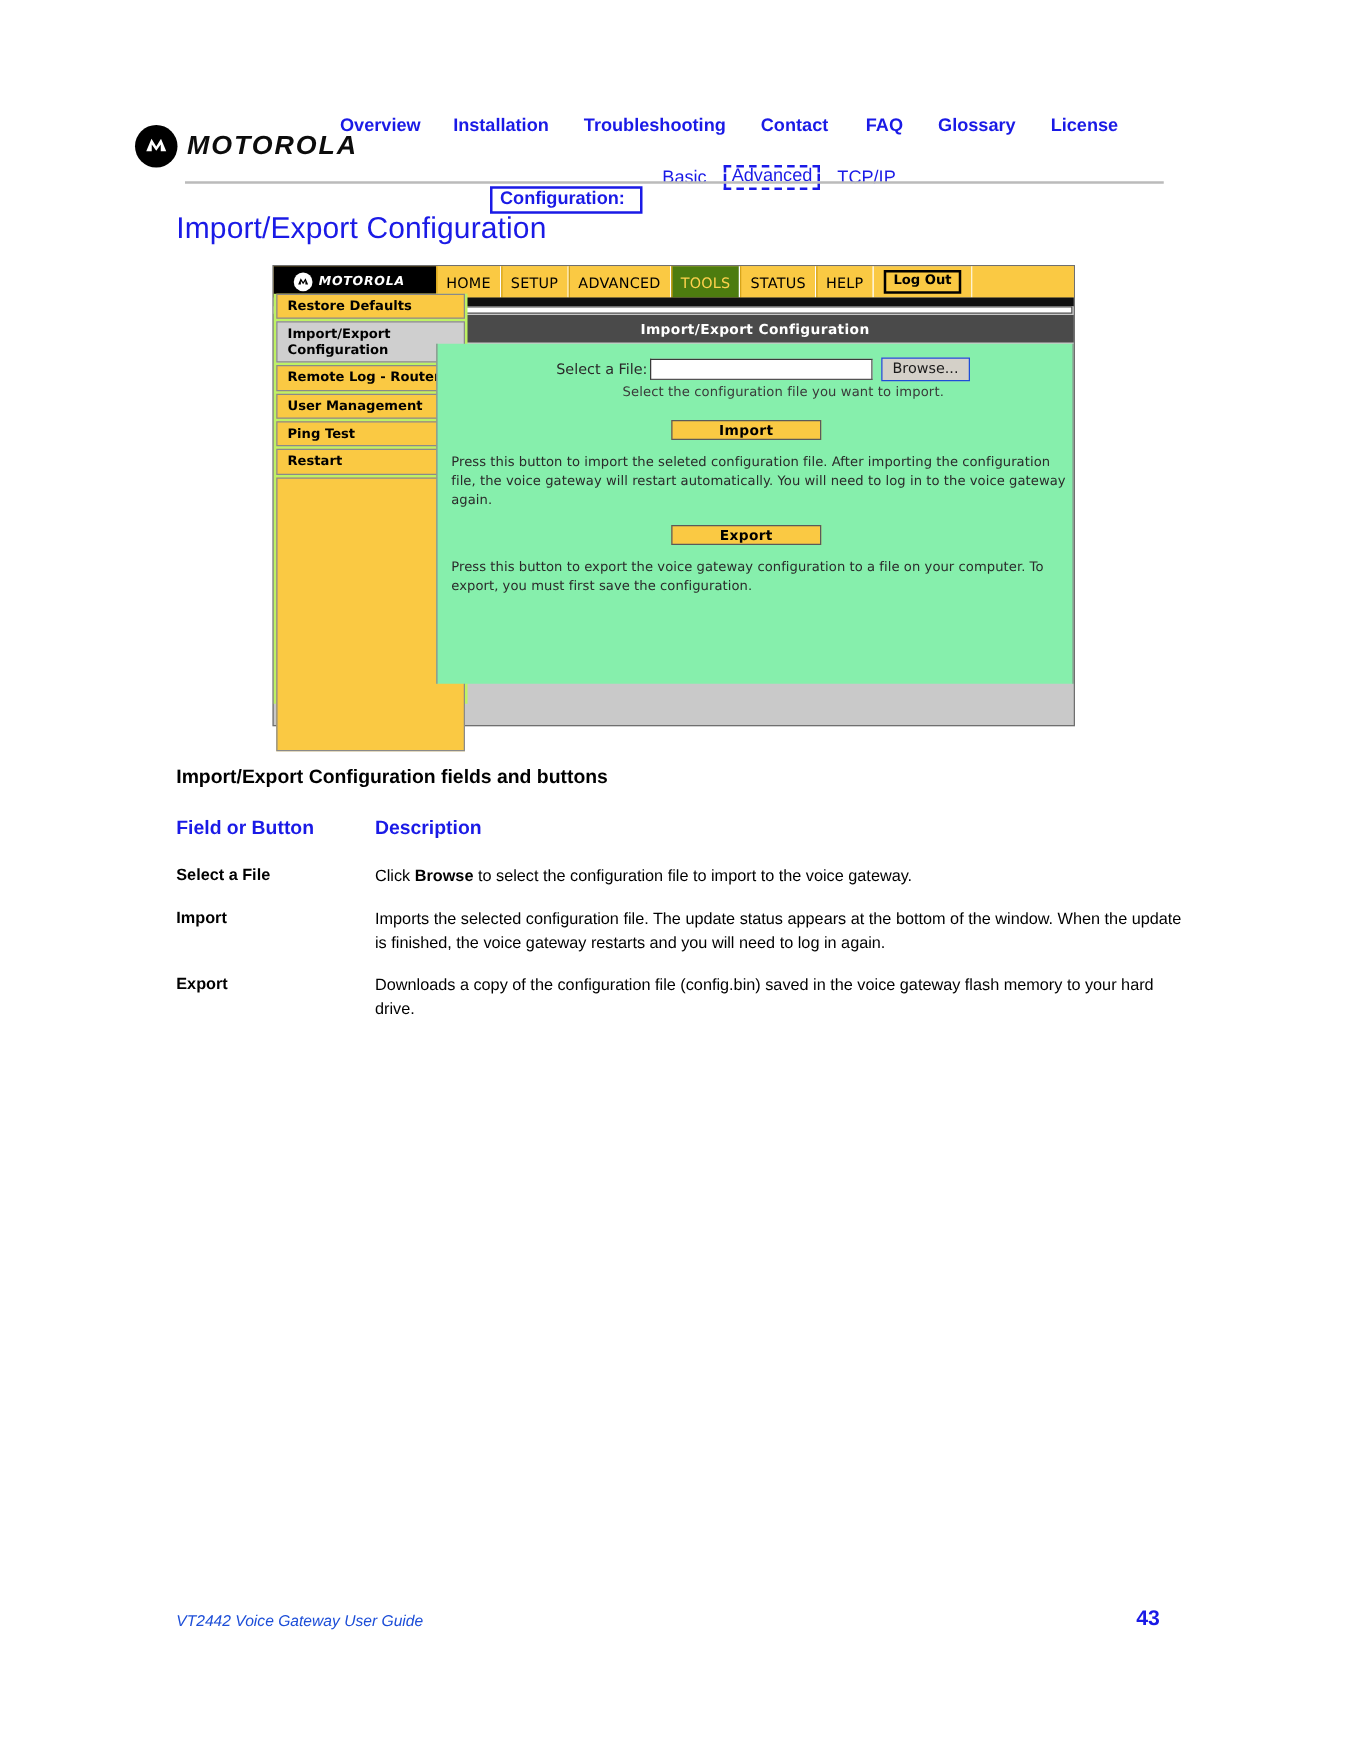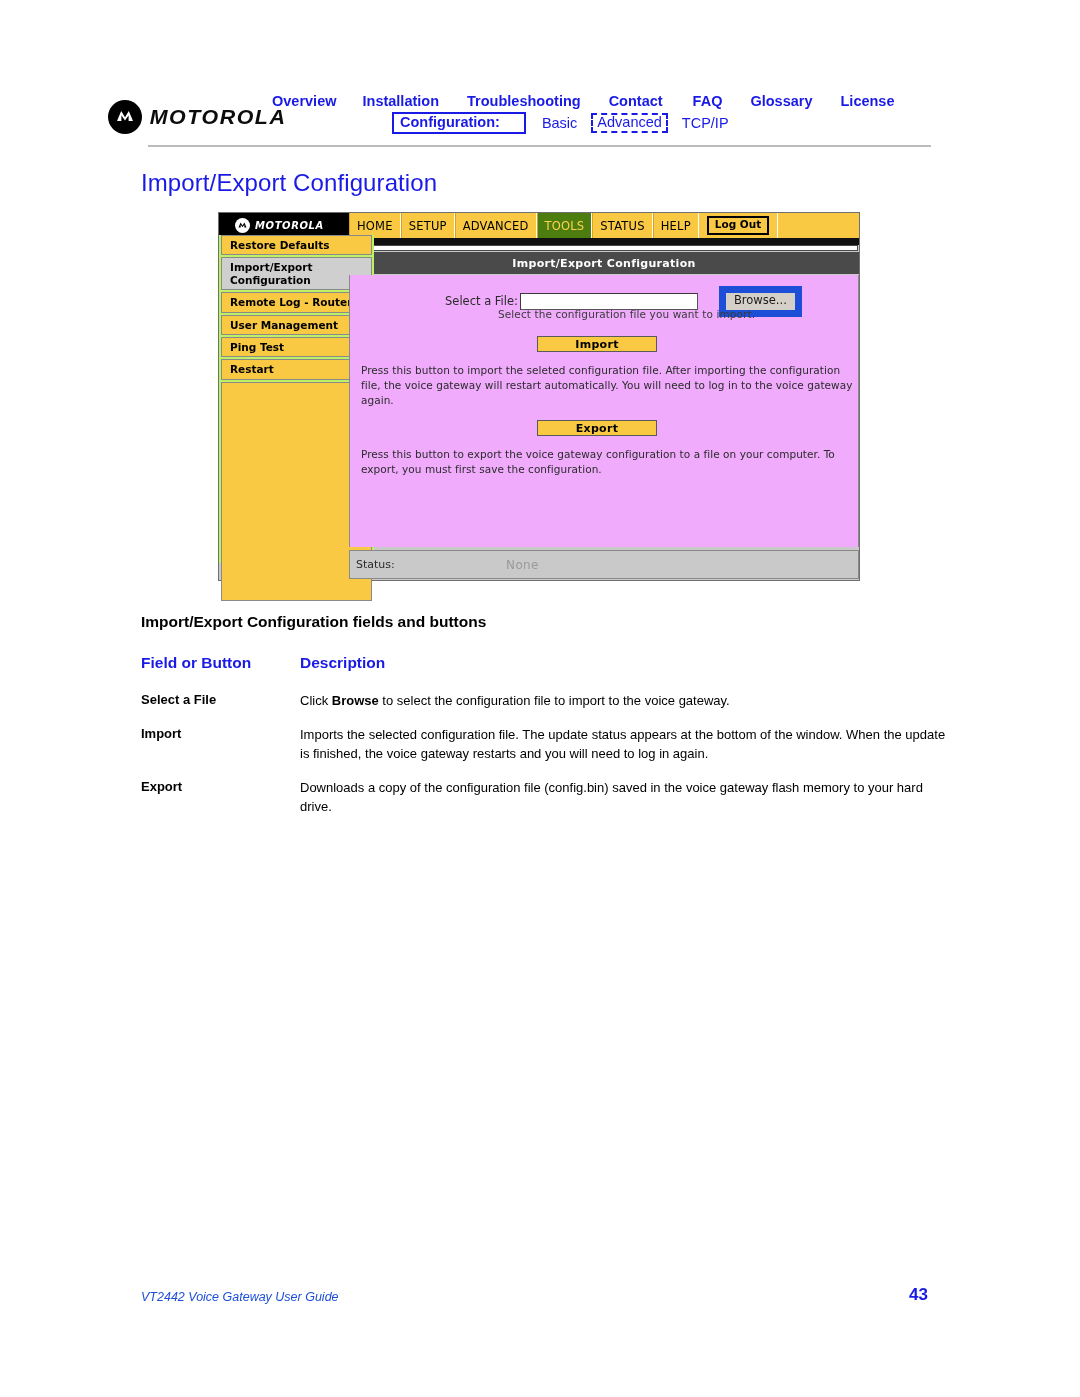--- a/index.html
+++ b/index.html
@@ -79,23 +79,24 @@
     left: 392px;
     top: 112px;
     display: flex;
     align-items: center;
   }
   .config-tag {
     font-size: 14.5px;
     font-weight: bold;
     color: #1a1ae6;
     border: 2px solid #1a1ae6;
-    padding: 1px 24px 2px 6px;
+    padding: 1px 12px 2px 6px;
     line-height: 1.05;
     white-space: nowrap;
+    margin-top: 37px;
   }
   .nav-sub {
     font-size: 14.5px;
     font-weight: normal;
     color: #1a1ae6;
     white-space: nowrap;
     text-decoration: none;
   }
   .nav-sub-boxed {
     font-size: 14.5px;
@@ -274,21 +275,21 @@
     height: 219px;
     box-sizing: border-box;
   }
 
   
   .rt-content {
     position: absolute;
     left: 130px; top: 62px;
     width: 510px;
     height: 272px;
-    background: #f0abfc;
+    background: #86efac;
     border-left: 1px solid #8a8a8a;
     border-right: 1px solid #8a8a8a;
     box-sizing: border-box;
     padding-left: 14px;
   }
 
   .rt-fileRow {
     position: absolute;
     left: 95px; top: 11px;
     display: flex;
@@ -302,23 +303,23 @@
   .rt-input {
     width: 178px;
     height: 17px;
     background: #ffffff;
     border: 1px solid #555555;
     border-top-color: #3a3a3a;
     border-left-color: #3a3a3a;
     box-sizing: border-box;
   }
   .rt-browse {
-    margin-left: 21px;
+    margin-left: 7px;
     background: #d4d0c8;
-    border: 7px solid #1d4ed8;
+    border: 1px solid #1d4ed8;
     font-size: 11.5px;
     color: #1a1a1a;
     padding: 1px 8px 2px 8px;
     line-height: 1.2;
   }
   .rt-hint {
     position: absolute;
     left: 148px; top: 33px;
     font-size: 10.5px;
     color: #3a3a3a;
@@ -541,24 +542,20 @@
 
     <div class="rt-hint">Select the configuration file you want to import.</div>
 
     <div class="rt-btn" id="btn-import">Import</div>
     <div class="rt-para" id="para-import">Press this button to import the seleted configuration file. After importing the configuration file, the voice gateway will restart automatically. You will need to log in to the voice gateway again.</div>
 
     <div class="rt-btn" id="btn-export">Export</div>
     <div class="rt-para" id="para-export">Press this button to export the voice gateway configuration to a file on your computer. To export, you must first save the configuration.</div>
   </div>
 
-  <div class="rt-statusbar">
-    <span class="rt-status-label">Status:</span>
-    <span class="rt-status-value">None</span>
-  </div>
 </div>
 
 <div class="table-caption">Import/Export Configuration fields and buttons</div>
 
 <div class="table-head">
   <div class="th col-a">Field or Button</div>
   <div class="th col-b">Description</div>
 </div>
 
 <div class="table-body">

